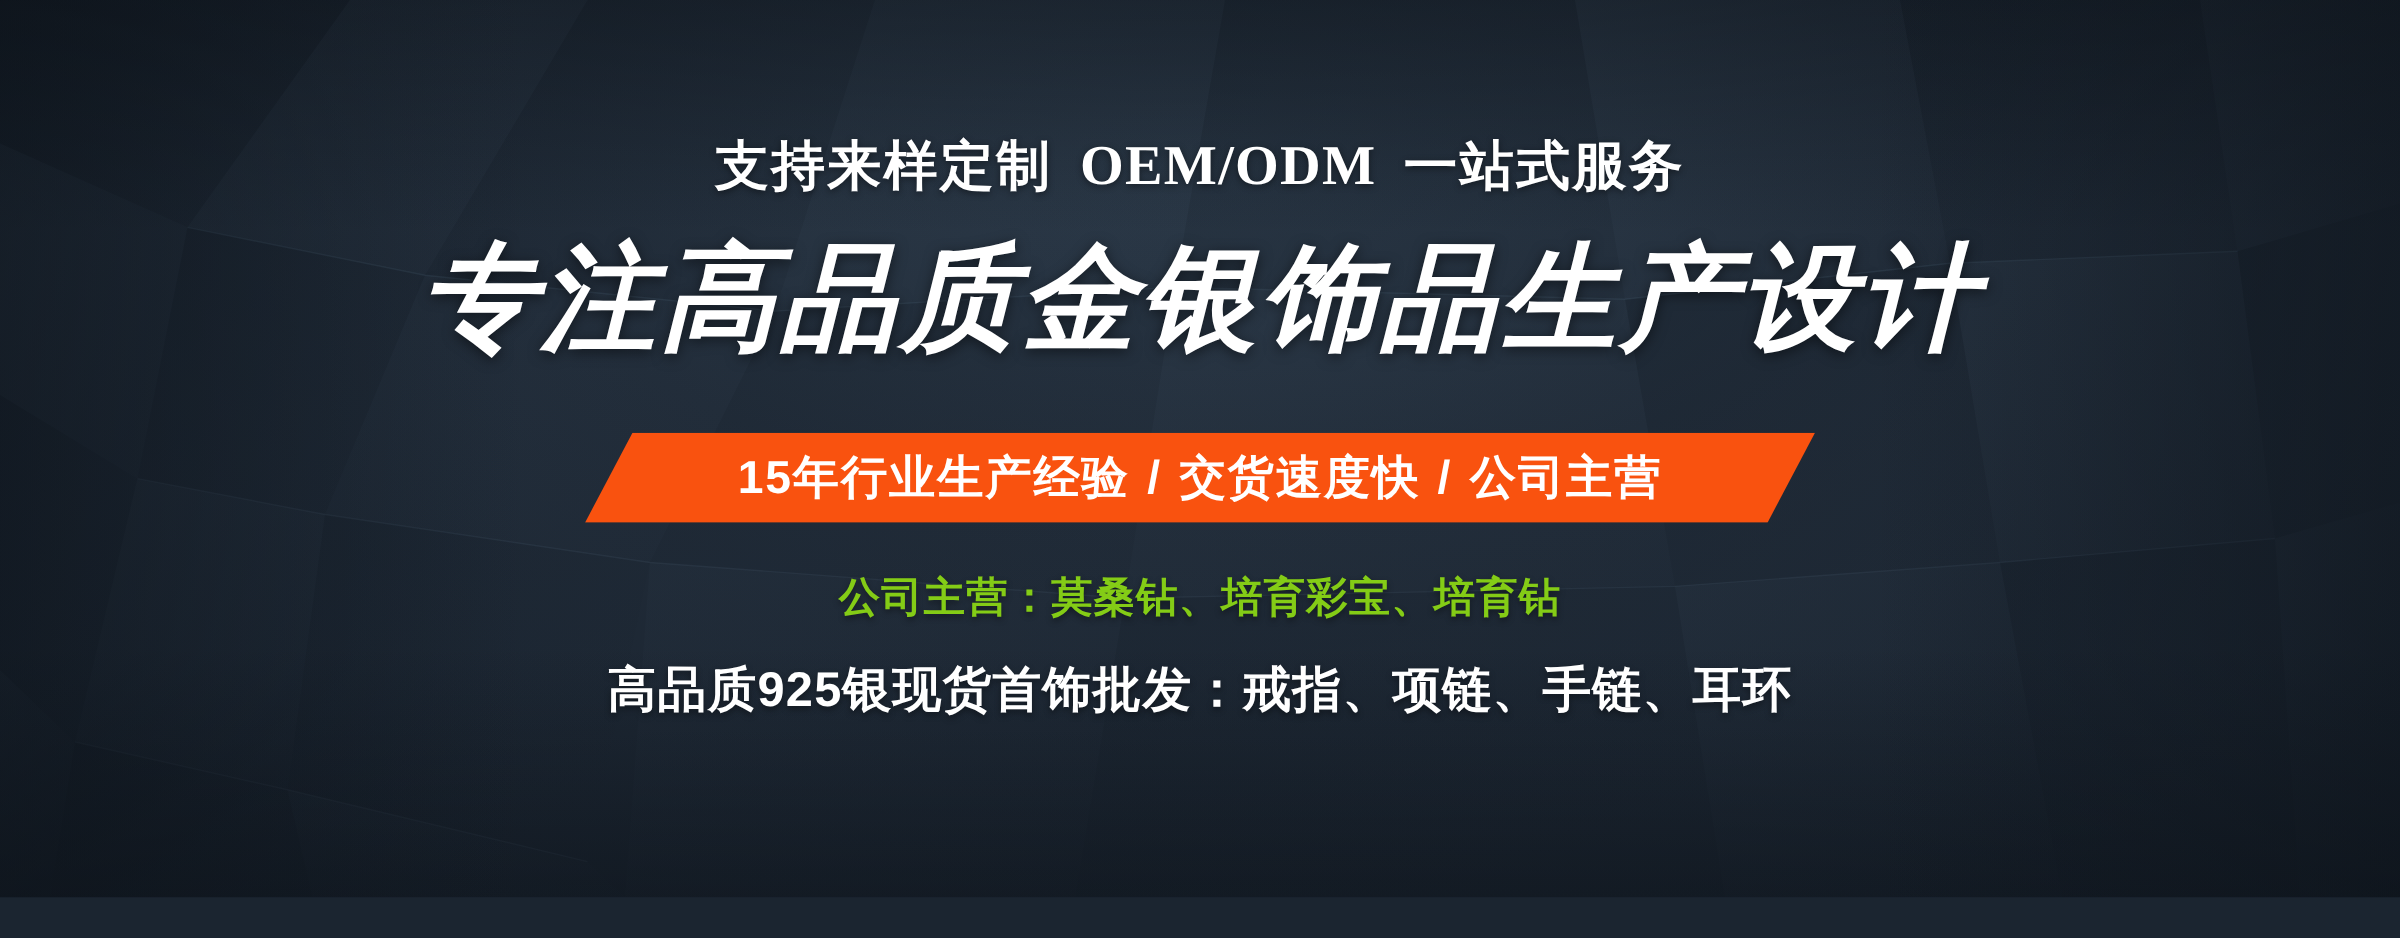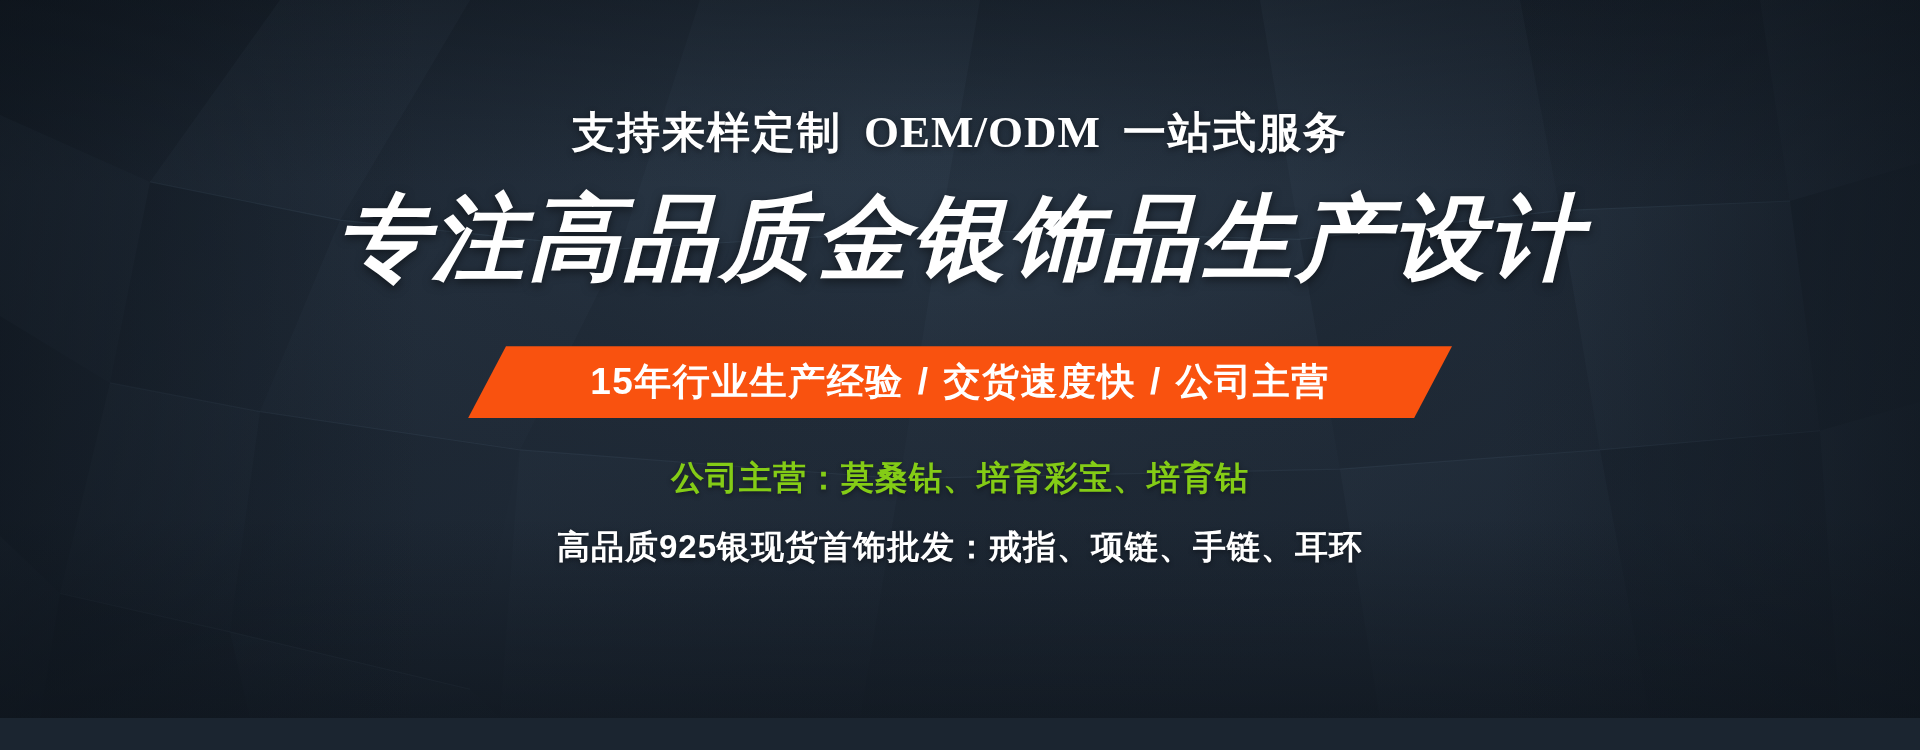--- a/index.html
+++ b/index.html
@@ -103,21 +103,21 @@
     margin-top:38px;
     font-size:33px;
     font-weight:bold;
     color:#84cc16;
     letter-spacing:1px;
     white-space:nowrap;
     text-shadow:0 2px 5px rgba(0,0,0,.4);
   }
   .desc2 {
     margin-top:24px;
-    font-size:33px;
+    font-size:39px;
     font-weight:bold;
     color:#ffffff;
     letter-spacing:1px;
     white-space:nowrap;
     text-shadow:0 2px 5px rgba(0,0,0,.4);
   }
 </style>
 </head>
 <body>
 

